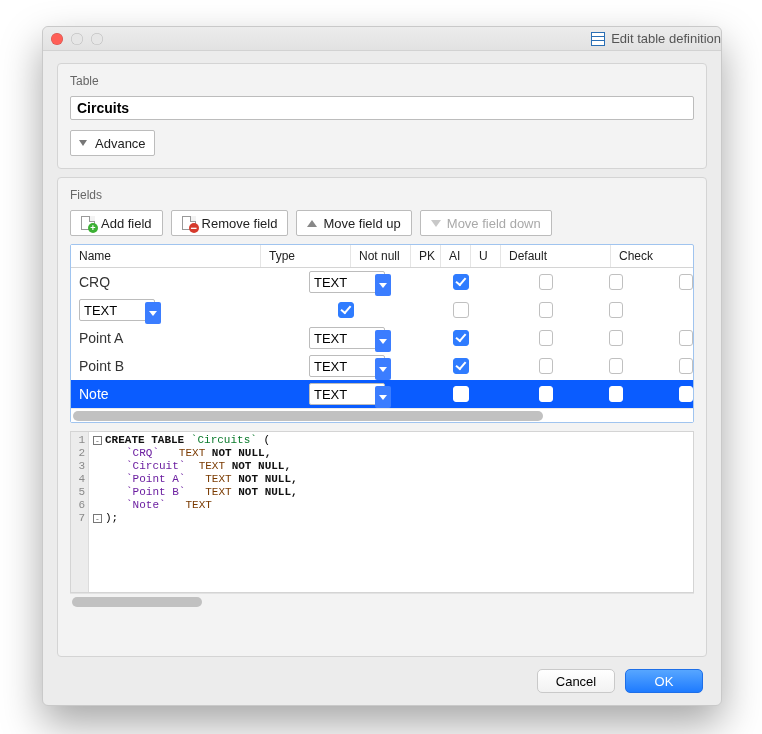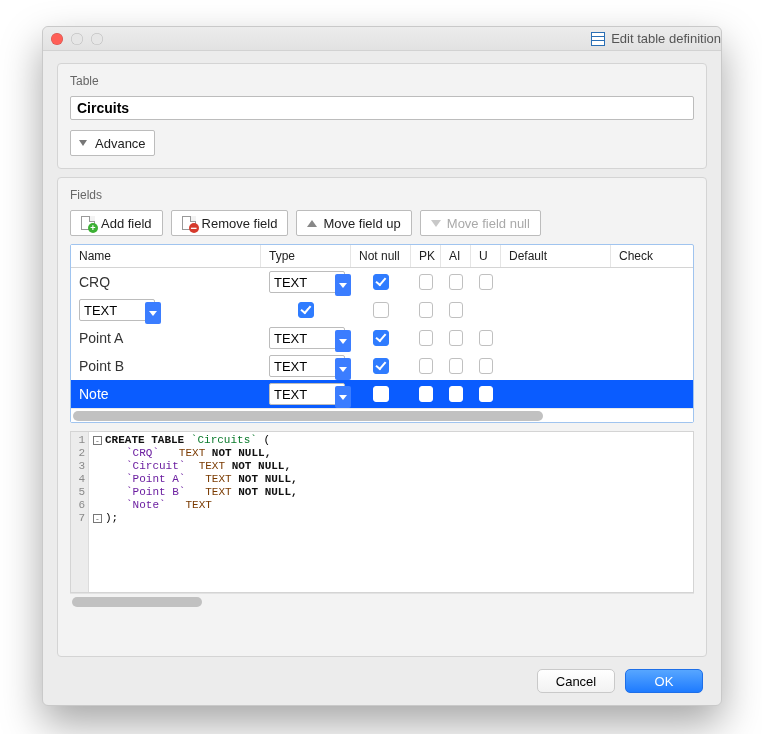--- a/index.html
+++ b/index.html
@@ -93,21 +93,21 @@
     grid-template-columns: 190px 90px 60px 30px 30px 30px 110px 51px;
     border-bottom:1px solid #d4d4d4;
     font-size:12px; color:#222;
   }
   .ghead > div { padding:4px 8px; border-right:1px solid #e5e5e5; background:#fff; }
   .ghead > div:last-child{border-right:none;}
   .grows { overflow:hidden; }
   .grow {
     display:grid;
     grid-template-columns: 190px 90px 60px 30px 30px 30px 110px 51px;
-    height:28px; align-items:center; font-size:14px;
+    height:28px; align-items:center; font-size:14px;gap:40px;
   }
   .grow > div { padding:0 8px; }
   .grow .name { color:#333; }
   .grow.sel { background:#0a5cff; color:#fff; }
   .grow.sel .name { color:#fff; }
   .typecell { position:relative; }
   .typefield {
     width:76px; height:22px; border:1px solid #bcbcbc; border-radius:2px;
     background:#fff; padding:0 4px; font-size:13px;
   }
@@ -188,21 +188,21 @@
               <span class="minus">−</span>
             </span>
           <span>Remove field</span>
         </div>
         <div class="tbtn">
           <span class="tri-up-g"></span>
           <span>Move field up</span>
         </div>
         <div class="tbtn disabled">
           <span class="tri-dn-g"></span>
-          <span>Move field null</span>
+          <span>Move field down</span>
         </div>
       </div>
 
       <div class="grid-wrap">
         <div class="ghead">
           <div>Name</div>
           <div>Type</div>
           <div>Not null</div>
           <div>PK</div>
           <div>AI</div>

